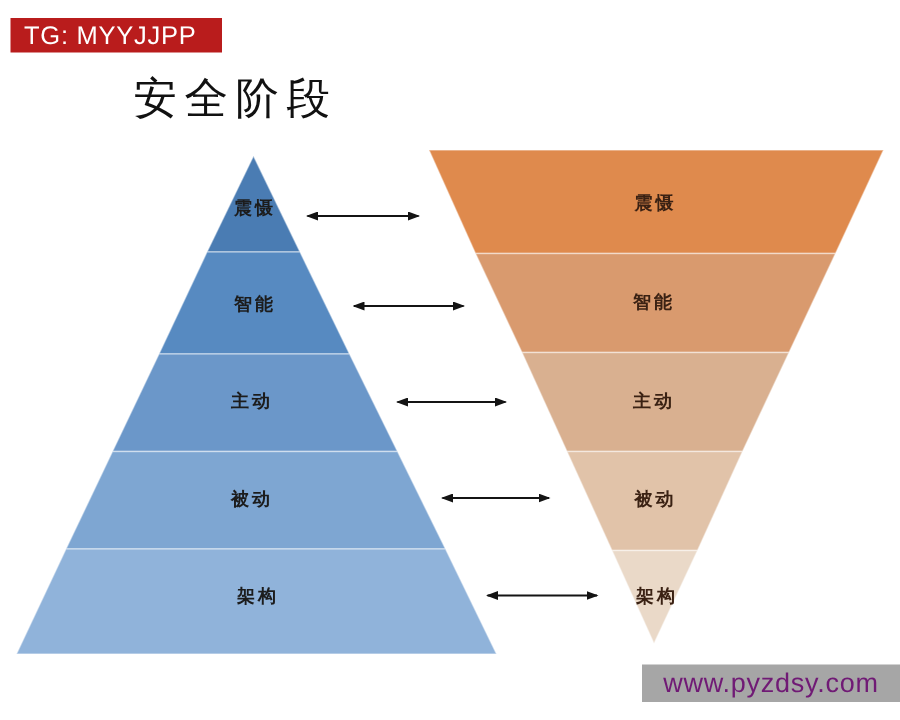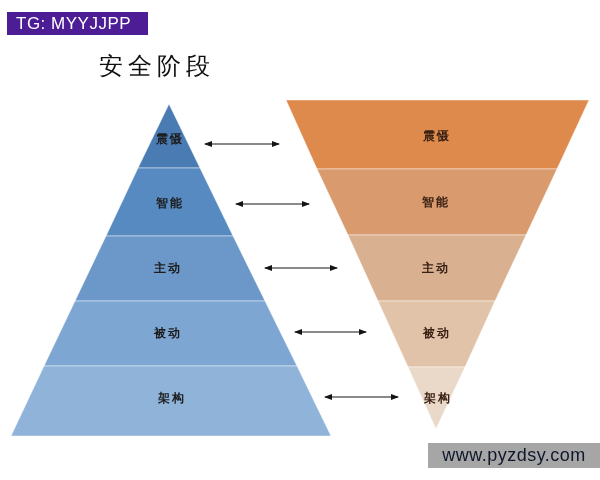--- a/index.html
+++ b/index.html
@@ -2,40 +2,40 @@
 <html><head>
 <meta charset="utf-8">
 <style>
   html,body{margin:0;padding:0;background:#ffffff;}
   .screen{
     position:relative;width:600px;height:480px;background:#ffffff;
     overflow:hidden;font-family:"Liberation Sans",sans-serif;
   }
   .badge{
     position:absolute;left:7px;top:12px;width:141px;height:23px;
-    background:#4c1d95;color:#ffffff;font-size:17px;line-height:23px;
+    background:#b91c1c;color:#ffffff;font-size:17px;line-height:23px;
     padding-left:9px;box-sizing:border-box;letter-spacing:0.5px;
   }
   .title{
     position:absolute;top:66px;transform:translate(-50%,-50%);
     font-family:"Liberation Serif",serif;font-weight:400;color:#111111;
-    font-size:24px;letter-spacing:5px;white-space:nowrap;
+    font-size:29px;letter-spacing:5px;white-space:nowrap;
   }
   .title-left{left:157px;}
   .title-right{left:426px;}
   svg.shapes{position:absolute;left:0;top:0;}
   .lvl{
     position:absolute;transform:translate(-50%,-50%);
     font-weight:bold;font-size:12px;letter-spacing:2px;white-space:nowrap;
   }
   .lvl-left{color:#1c1c1c;}
   .lvl-right{color:#3a2113;}
   .watermark{
     position:absolute;left:428px;top:443px;width:172px;height:25px;
-    background:#a6a6a6;color:#0f172a;font-size:18px;line-height:25px;
+    background:#a6a6a6;color:#701a75;font-size:18px;line-height:25px;
     text-align:center;letter-spacing:0.5px;
   }
 </style>
 </head>
 <body>
 
 <div class="screen">
 
   <div class="badge">TG: MYYJJPP</div>
 

